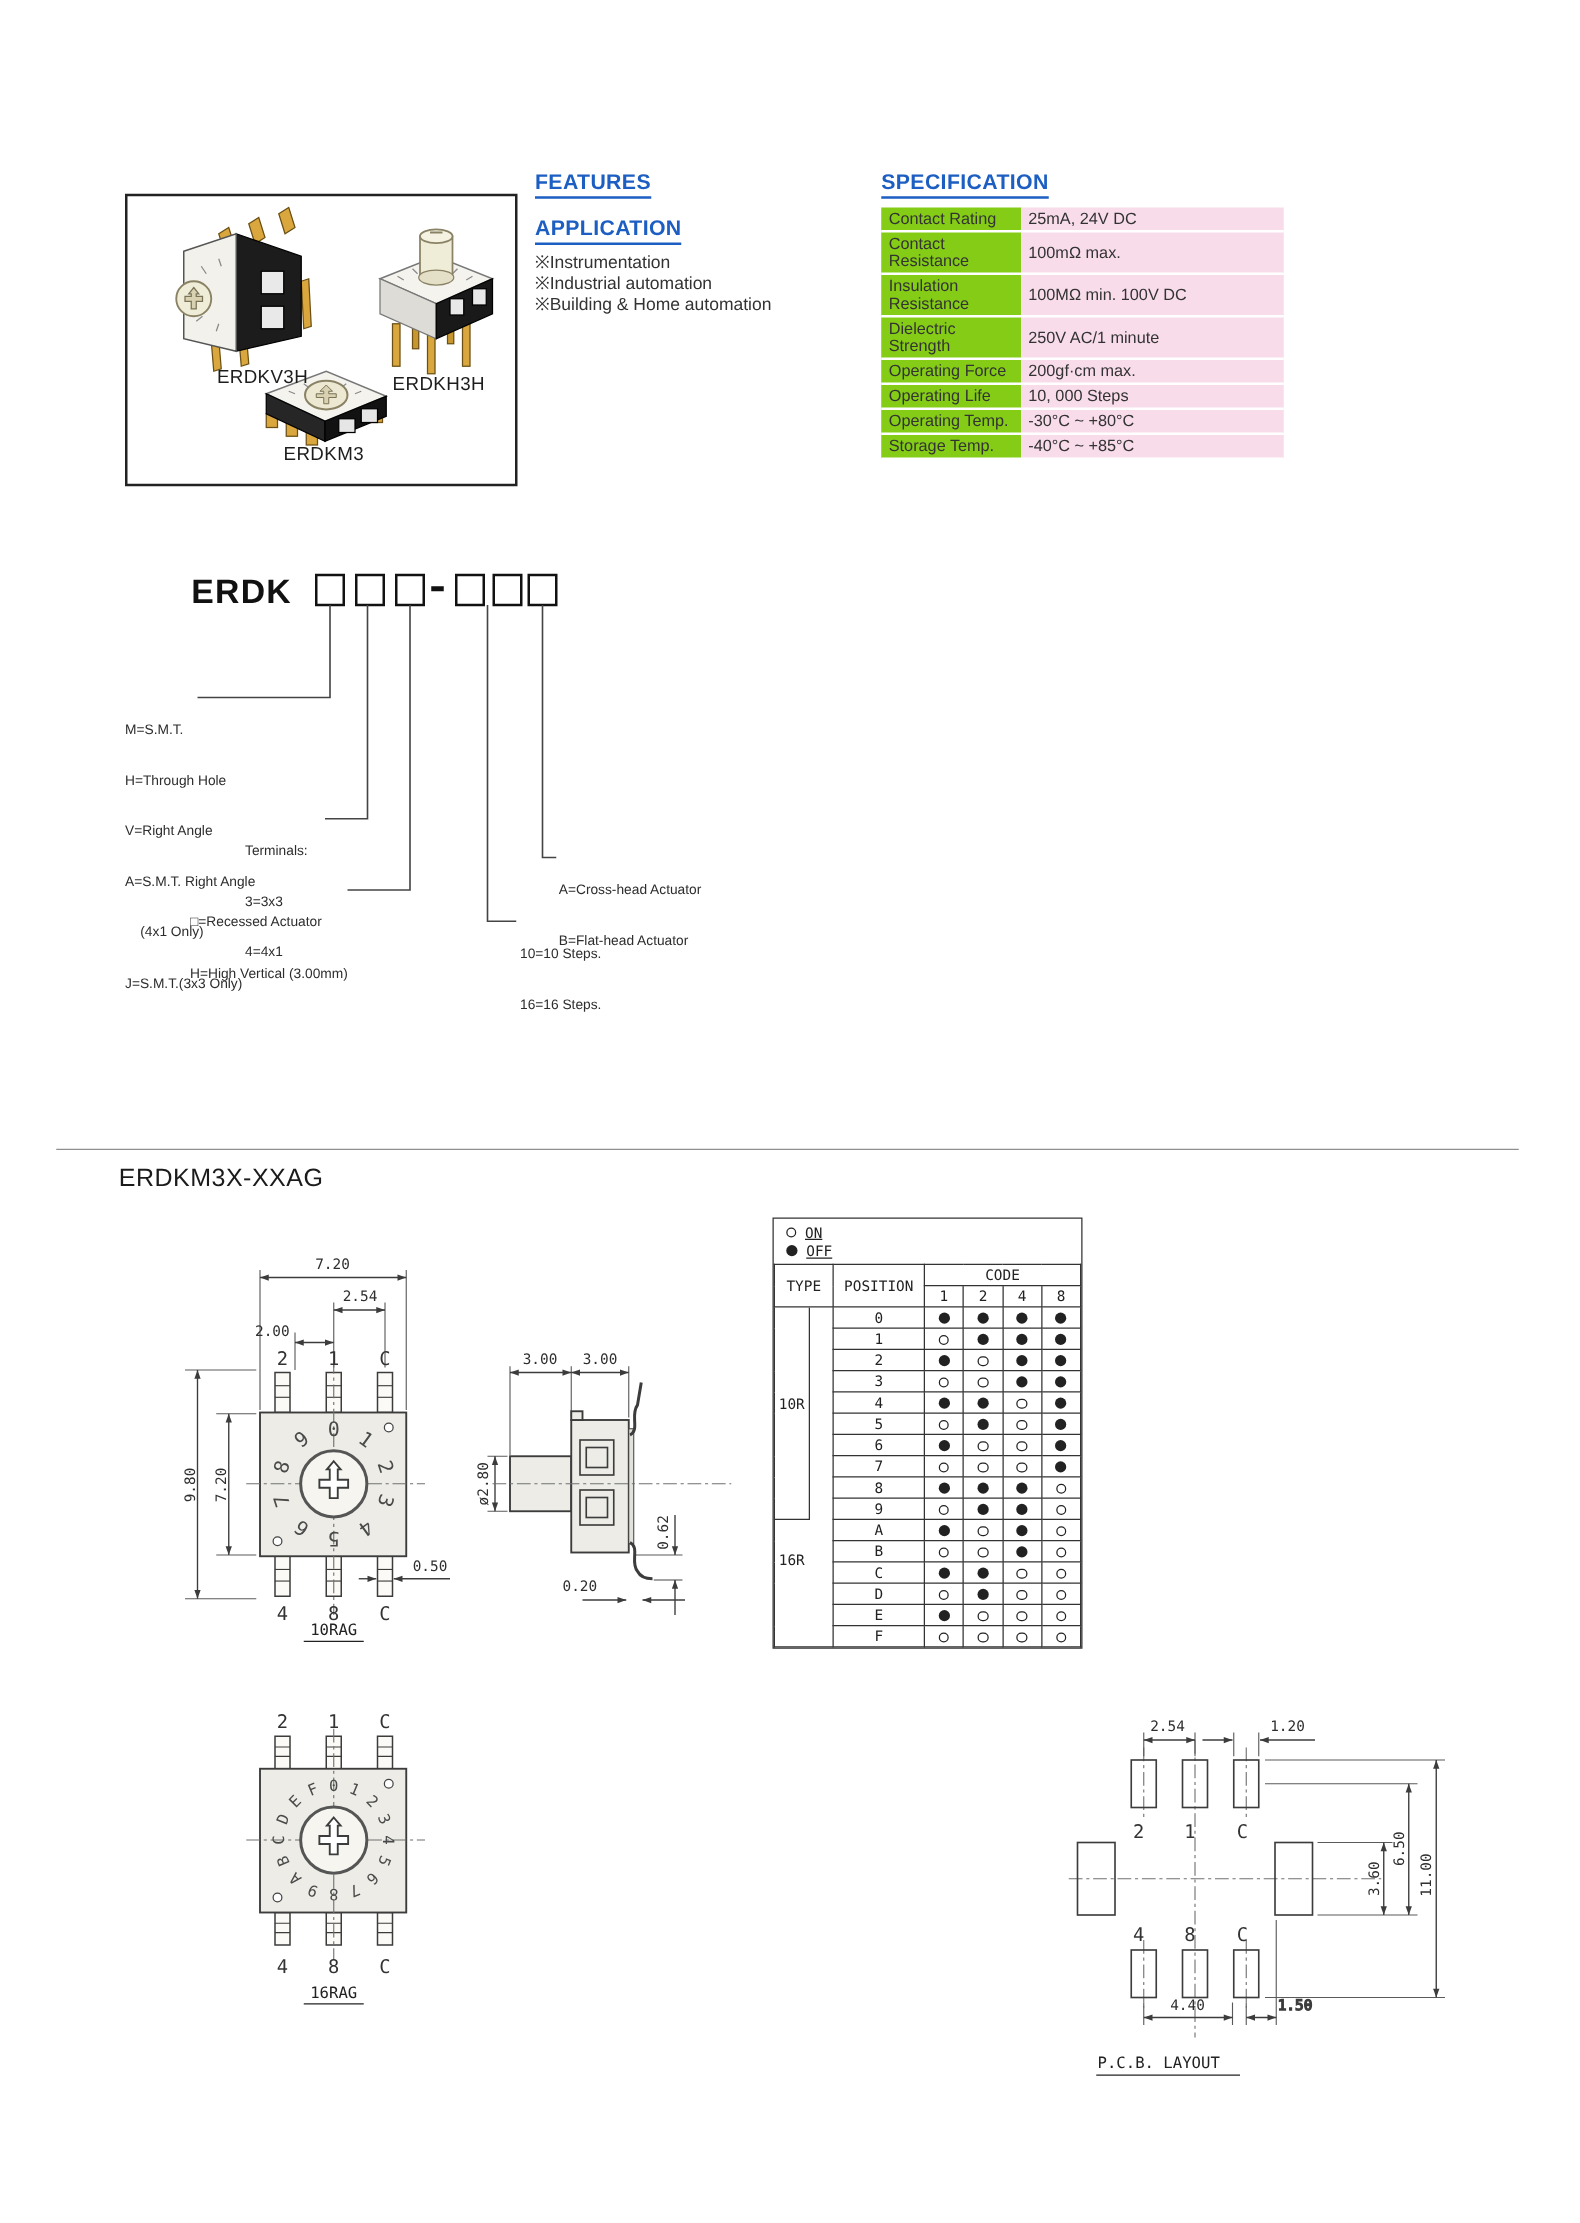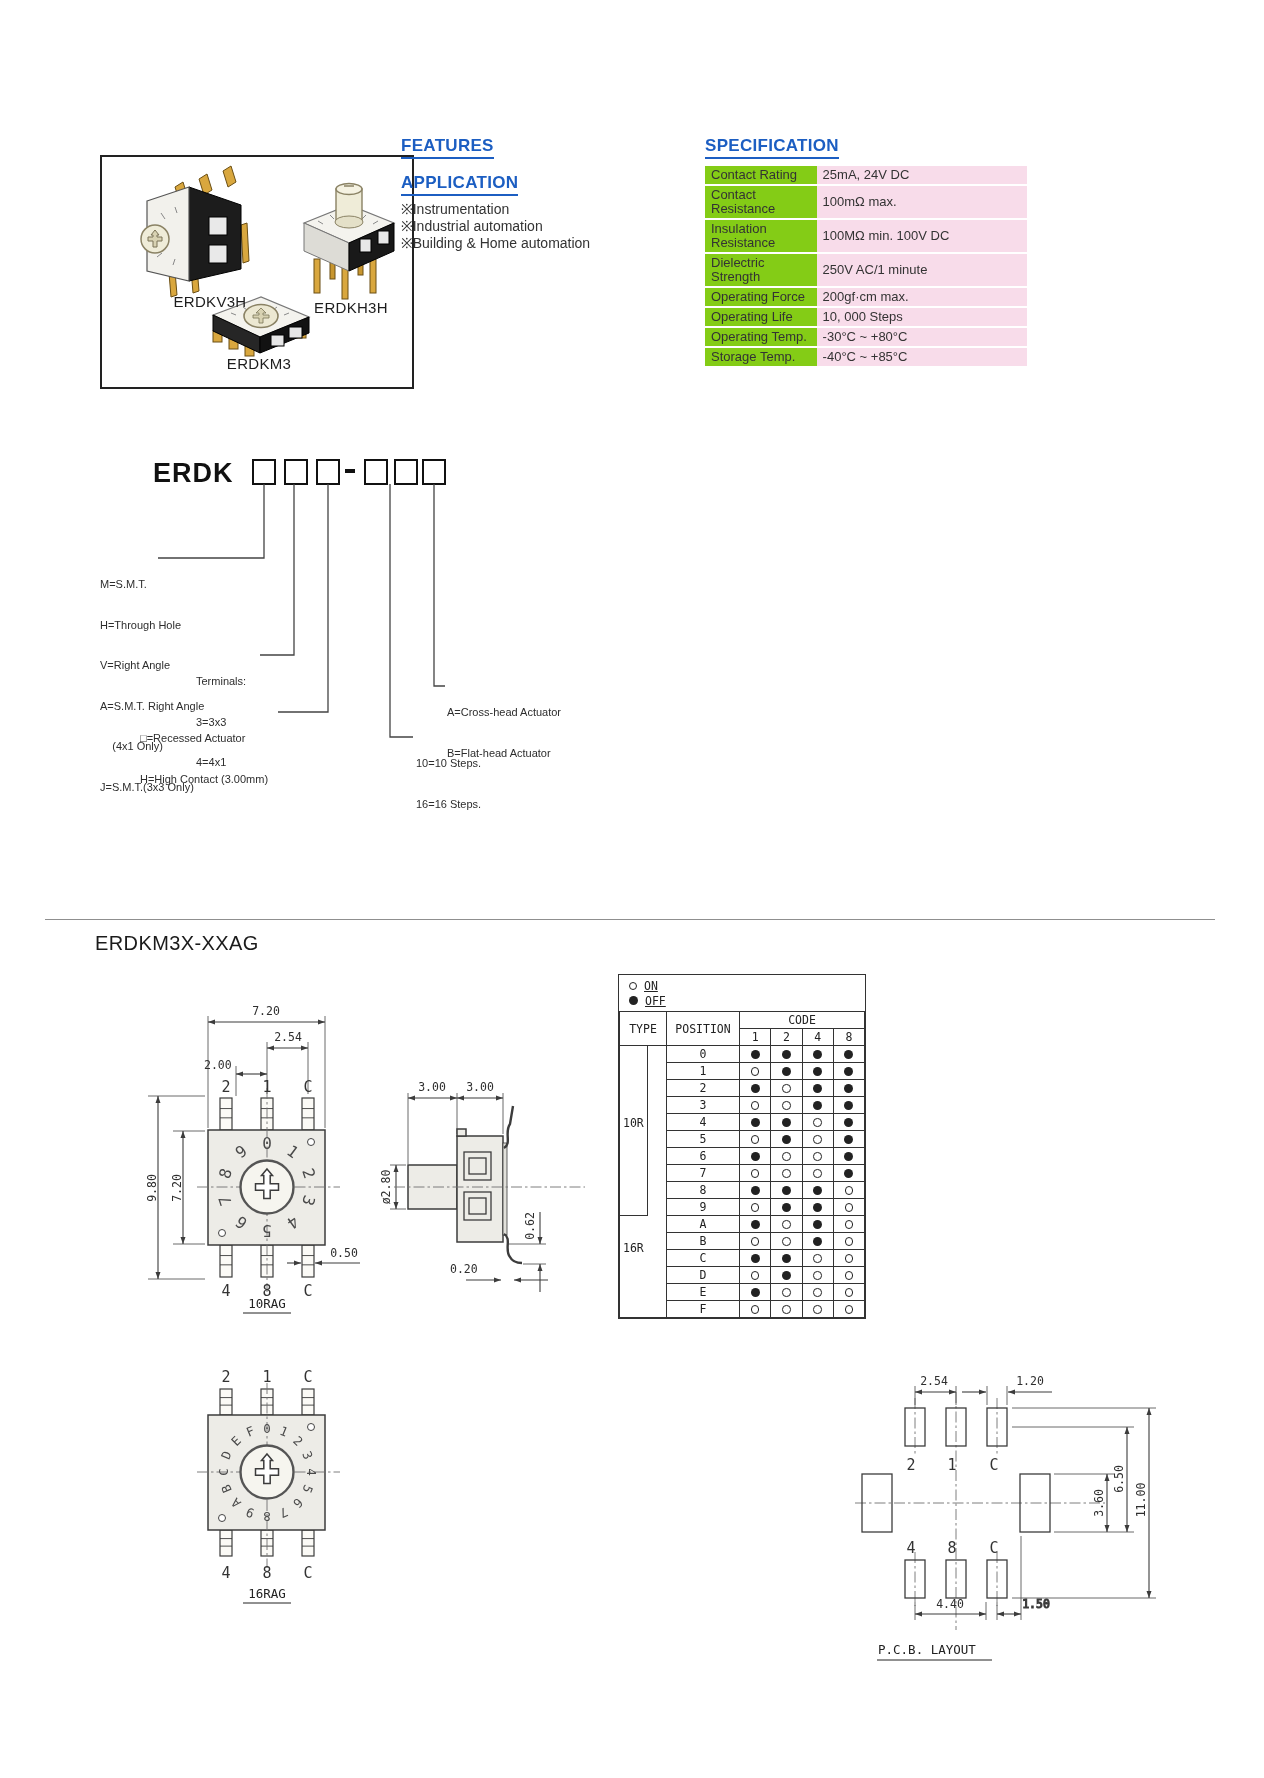--- a/index.html
+++ b/index.html
@@ -7,21 +7,21 @@
         font-family:"Liberation Sans",sans-serif;color:#2f2f2f;overflow:hidden;}
 
   
   .product-box{position:absolute;left:100px;top:155px;width:310px;height:230px;border:2px solid #222;}
   .pimg{position:absolute;}
   .plabel{position:absolute;font-size:15px;color:#1d1d1d;text-align:center;letter-spacing:.3px;}
 
   
   .bluehead{display:inline-block;color:#1c5ec2;font-size:17px;font-weight:bold;
             border-bottom:2px solid #1c5ec2;padding-bottom:1px;letter-spacing:.3px;margin-bottom:5px;}
-  .features{position:absolute;left:401px;top:136px;width:246px;}
+  .features{position:absolute;left:428px;top:136px;width:246px;}
   .blist div{font-size:14px;line-height:17px;color:#333;padding-left:16px;text-indent:-16px;}
   .apphead{margin-top:9px;}
 
   
   .spec{position:absolute;left:705px;top:136px;width:322px;}
   .spec-table{border-collapse:collapse;width:322px;margin-top:2px;}
   .spec-table td{font-size:13px;line-height:14px;padding:2px 6px;vertical-align:middle;
                  border-bottom:2px solid #fff;color:#333;}
   .spec-table td.k{background:#84cc16;width:100px;}
   .spec-table td.v{background:#f8dcea;width:200px;}
@@ -225,23 +225,23 @@
     <div>V=Right Angle</div>
     <div>A=S.M.T. Right Angle</div>
     <div>    (4x1 Only)</div>
     <div>J=S.M.T.(3x3 Only)</div>
   </div>
   <div class="pnleg" style="left:196px;top:648px">
     <div>Terminals:</div>
     <div>3=3x3</div>
     <div>4=4x1</div>
   </div>
-  <div class="pnleg" style="left:140px;top:705px">
+  <div class="pnleg" style="left:152px;top:705px">
     <div>□=Recessed Actuator</div>
-    <div>H=High Contact (3.00mm)</div>
+    <div>H=High Vertical (3.00mm)</div>
   </div>
   <div class="pnleg" style="left:416px;top:730px">
     <div>10=10 Steps.</div>
     <div>16=16 Steps.</div>
   </div>
   <div class="pnleg" style="left:447px;top:679px">
     <div>A=Cross-head Actuator</div>
     <div>B=Flat-head Actuator</div>
   </div>
 

